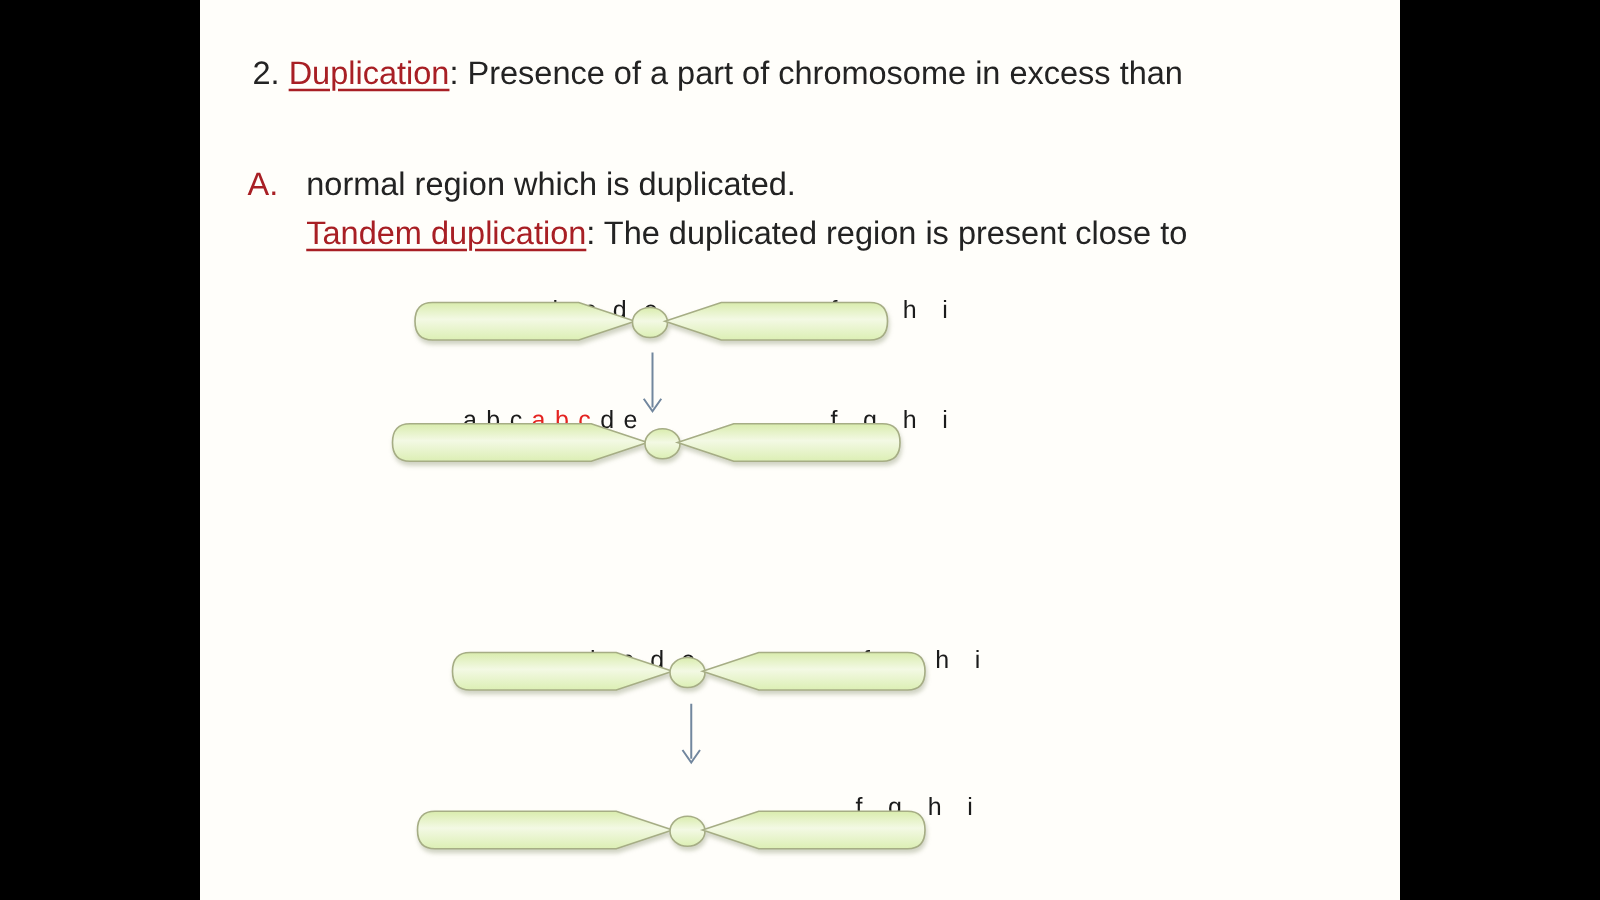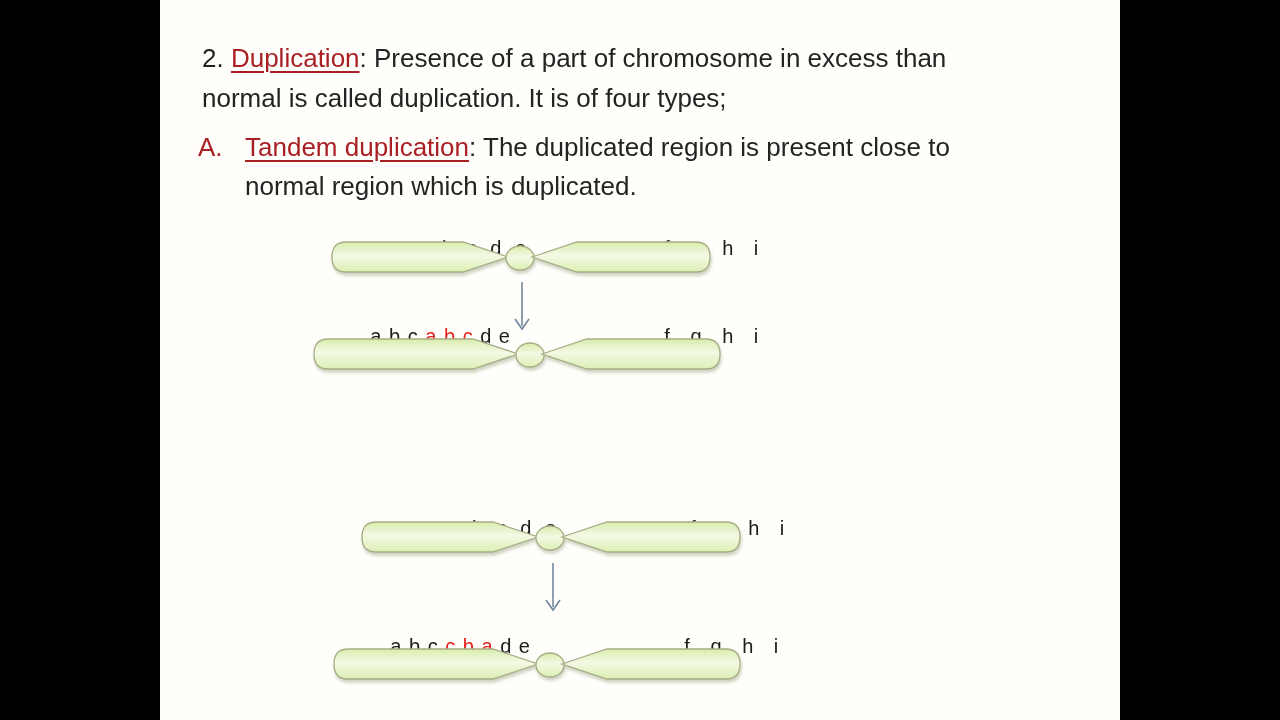--- a/index.html
+++ b/index.html
@@ -56,30 +56,29 @@
       </linearGradient>
     </defs>
   </svg>
 
   <div class="slide">
 
     <div class="txt p2" style="left:42px; top:38px;">
       <div class="line">
         <span>2.</span><span> </span><span class="red uline">Duplication</span><span>: </span><span>Presence of a part of chromosome in excess than</span>
       </div>
-      <div class="line">normal is called duplication. It is of four types;</div>
     </div>
 
     <div class="txt pa" style="left:38px; top:128px;">
       <div class="marker red">A.</div>
       <div>
+        <div class="line">normal region which is duplicated.</div>
         <div class="line">
           <span class="red uline">Tandem duplication</span><span>: </span><span>The duplicated region is present close to</span>
         </div>
-        <div class="line">normal region which is duplicated.</div>
       </div>
     </div>
 
     <div class="dlabel wide" style="left:200px; top:214px;">
       <span>a b c d e</span><span class="hl"></span><span></span>
     </div>
     <div class="dlabel rwide" style="left:426px; top:214px;">
       <span>f g h i</span>
     </div>
     <svg class="chromo" style="left:169px; top:240px;" width="384" height="34" viewBox="0 0 384 34">
@@ -116,23 +115,20 @@
       <path d="M17 2 H134 L179 17 L134 32 H17 Q3 32 3 17 Q3 2 17 2 Z" fill="url(#chromoGrad)" stroke="#a6ad85" stroke-width="1.3"></path>
       <ellipse cx="191" cy="18" rx="14" ry="12" fill="url(#chromoGrad)" stroke="#a6ad85" stroke-width="1.3"></ellipse>
       <path d="M203 17 L248 2 H367 Q381 2 381 17 Q381 32 367 32 H248 Z" fill="url(#chromoGrad)" stroke="#a6ad85" stroke-width="1.3"></path>
     </svg>
 
     <svg class="arrow" style="left:382px; top:562px;" width="22" height="52" viewBox="0 0 22 52">
       <line x1="11" y1="1" x2="11" y2="45" stroke="#72879e" stroke-width="1.6"></line>
       <polyline points="4,38 11,48 18,38" fill="none" stroke="#72879e" stroke-width="1.6"></polyline>
     </svg>
 
-    <div class="dlabel tight" style="left:191px; top:612px;">
-      <span>a b c </span><span class="hl">c b a</span><span> d e</span>
-    </div>
     <div class="dlabel rwide" style="left:446px; top:612px;">
       <span>f g h i</span>
     </div>
     <svg class="chromo" style="left:171px; top:647px;" width="412" height="34" viewBox="0 0 412 34">
       <path d="M17 2 H162 L207 17 L162 32 H17 Q3 32 3 17 Q3 2 17 2 Z" fill="url(#chromoGrad)" stroke="#a6ad85" stroke-width="1.3"></path>
       <ellipse cx="219" cy="18" rx="14" ry="12" fill="url(#chromoGrad)" stroke="#a6ad85" stroke-width="1.3"></ellipse>
       <path d="M231 17 L276 2 H395 Q409 2 409 17 Q409 32 395 32 H276 Z" fill="url(#chromoGrad)" stroke="#a6ad85" stroke-width="1.3"></path>
     </svg>
 
   </div>

